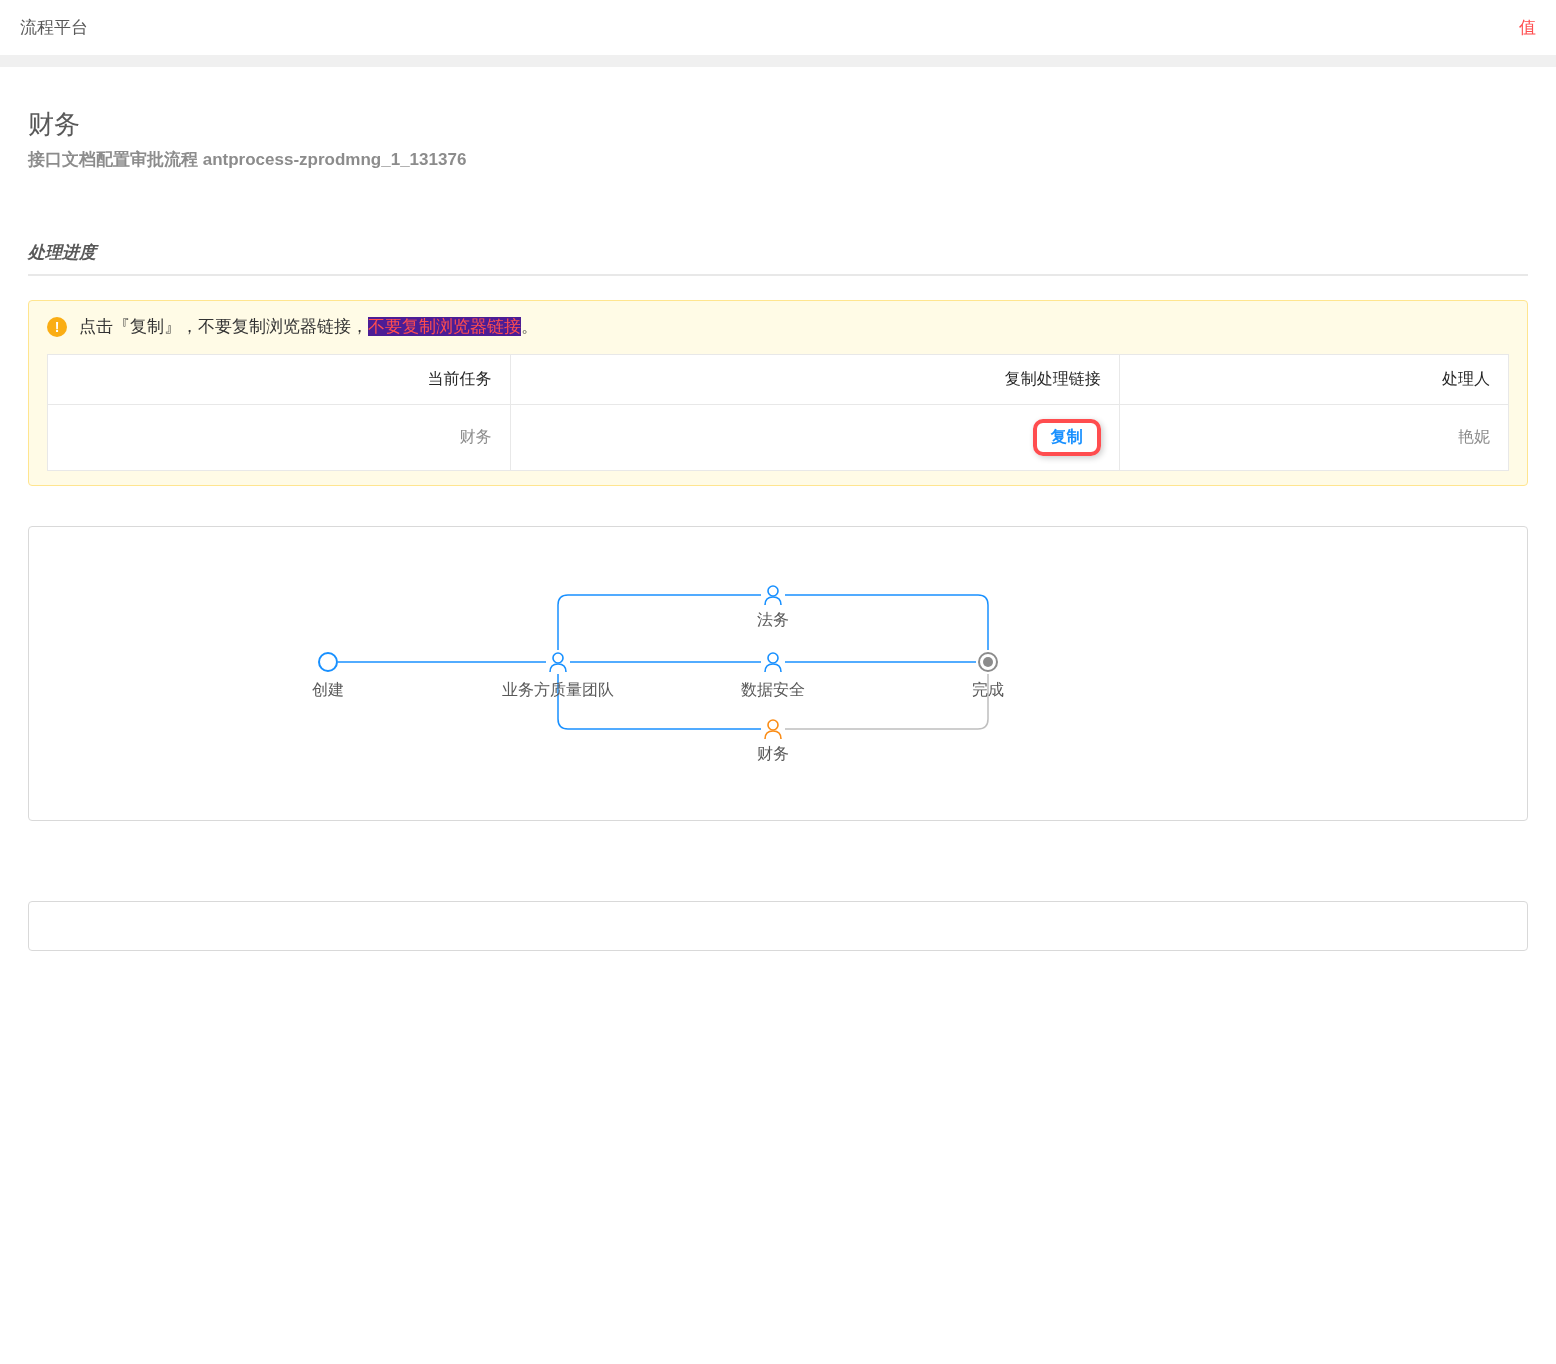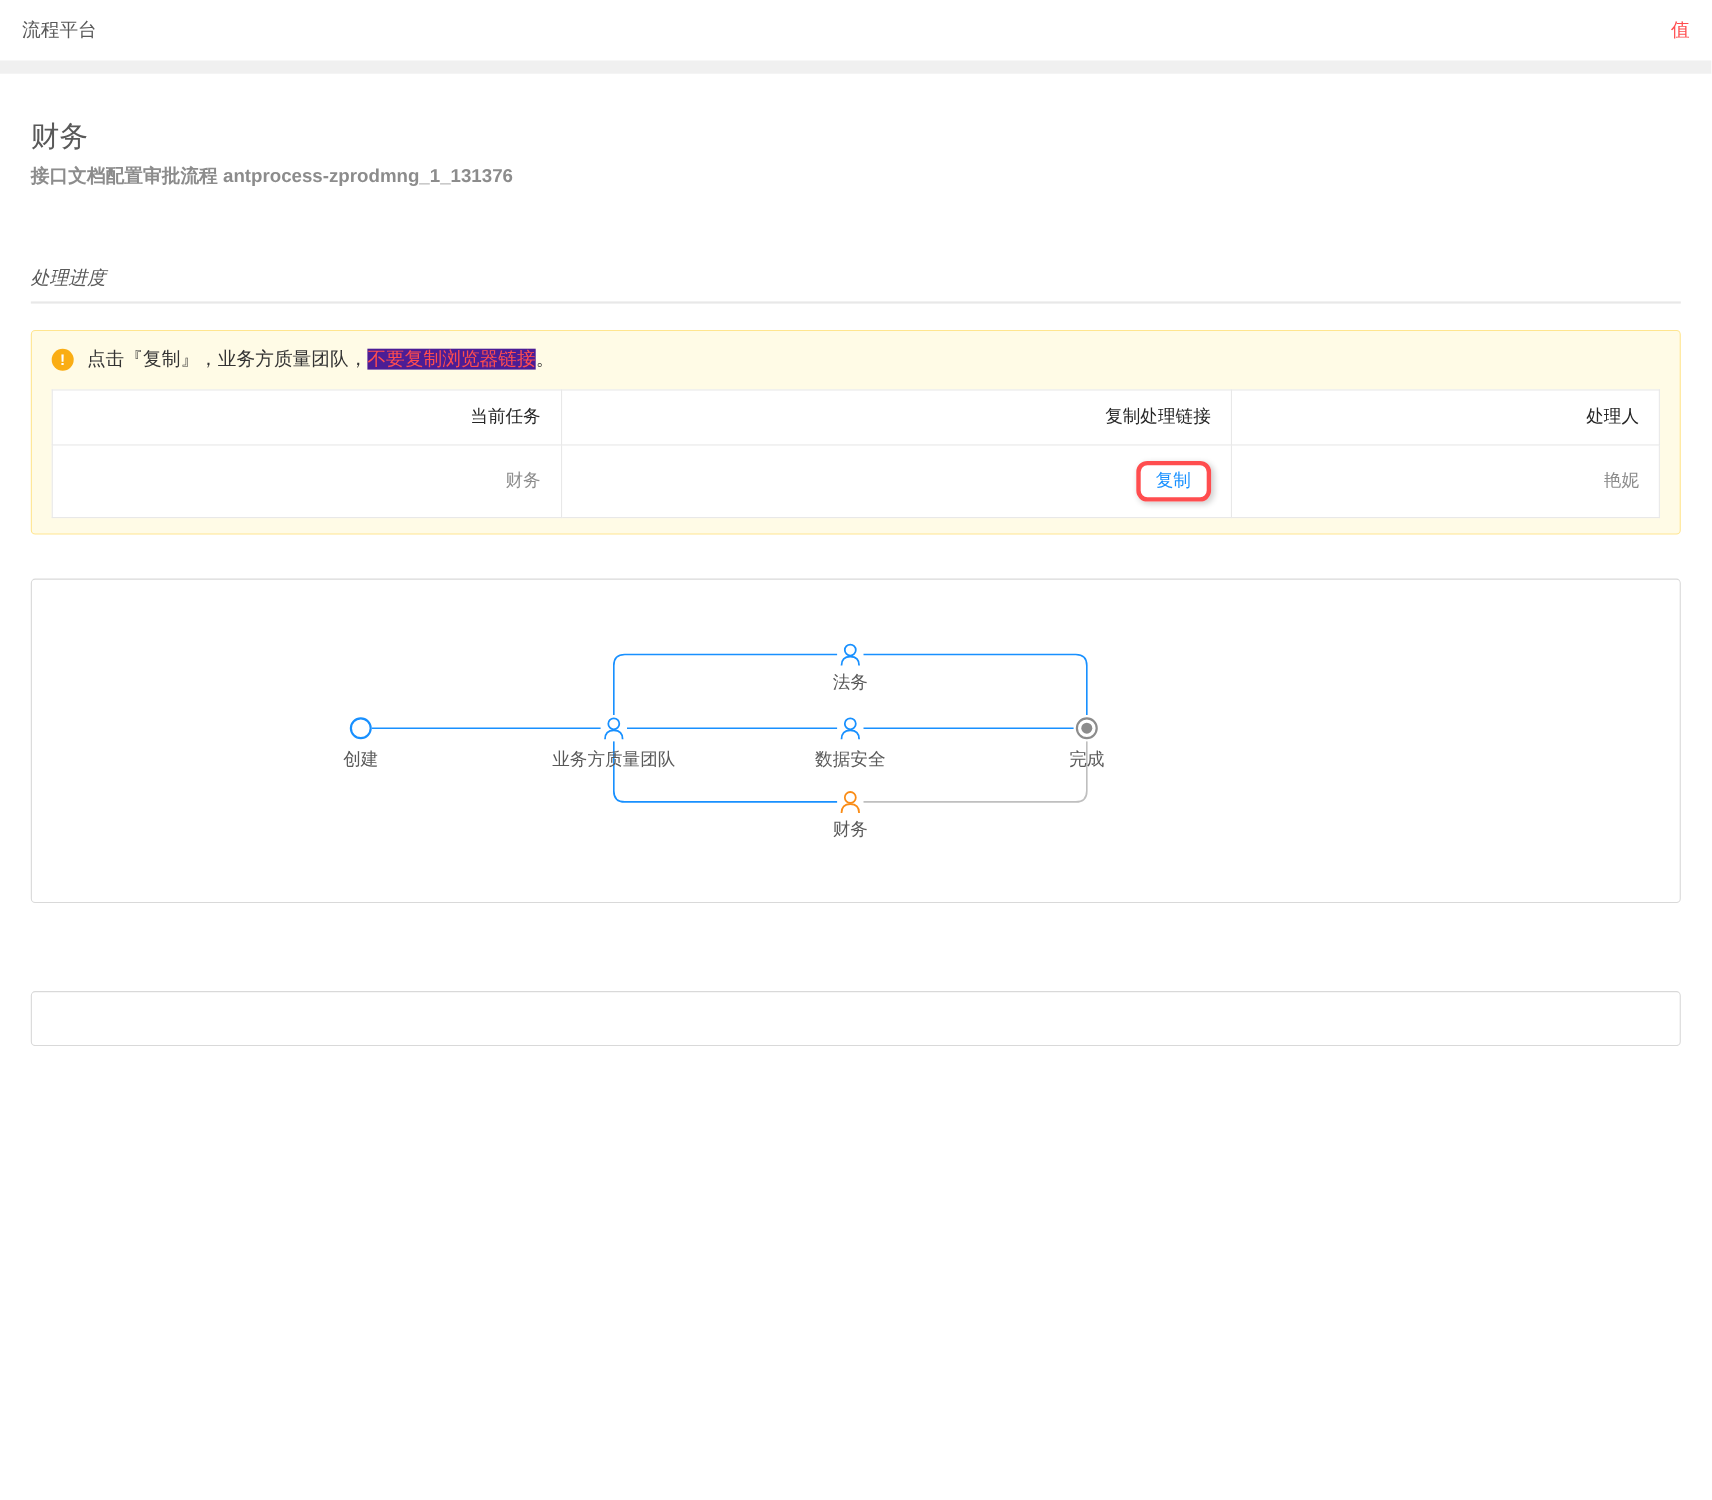--- a/index.html
+++ b/index.html
@@ -30,21 +30,21 @@
 .page-subtitle {
   font-size: 17px;
   color: #8c8c8c;
   margin-bottom: 70px;
   font-weight: bold;
 }
 .section-header {
   font-size: 17px;
   color: #595959;
   font-style: italic;
-  font-weight: 400;
+  font-weight: 700;
   padding-bottom: 10px;
   margin-bottom: 24px;
   border-bottom: 2px solid #e8e8e8;
 }
 .alert-box {
   border: 1px solid #ffe58f;
   background: #fffbe6;
   border-radius: 4px;
   padding: 14px 18px;
   margin-bottom: 40px;
@@ -76,21 +76,21 @@
   text-align: right;
   font-size: 16px;
   font-weight: 400;
 }
 .task-table th { color: #262626; }
 .task-table td { color: #8c8c8c; }
 .th-red { color: #ff4d4f; font-weight: 600; }
 .copy-link {
   color: #1890ff;
   cursor: pointer;
-  font-weight: 400;
+  font-weight: 700;
 }
 .copy-highlight {
   border: 4px solid #ff4d4f;
   border-radius: 10px;
   padding: 4px 14px;
   display: inline-block;
   box-shadow: 2px 2px 6px rgba(0,0,0,0.2);
 }
 .flow-container {
   border: 1px solid #d9d9d9;
@@ -130,21 +130,21 @@
 <div class="content">
   <h1 class="page-title">财务</h1>
   <div class="page-subtitle">接口文档配置审批流程  antprocess-zprodmng_1_131376</div>
 
   <div class="section-header">处理进度</div>
 
   <div class="alert-box">
     <div class="alert-msg">
       <span class="alert-icon">!</span>
       <span>
-        <span>点击『复制』，业务方质量团队，</span><span class="hl">不要复制浏览器链接</span><span>。</span>
+        <span>点击『复制』，不要复制浏览器链接，</span><span class="hl">不要复制浏览器链接</span><span>。</span>
       </span>
     </div>
 
     <table class="task-table">
       <thead>
         <tr>
           <th>当前任务</th>
           <th class="th-red">复制处理链接</th>
           <th>处理人</th>
         </tr>

